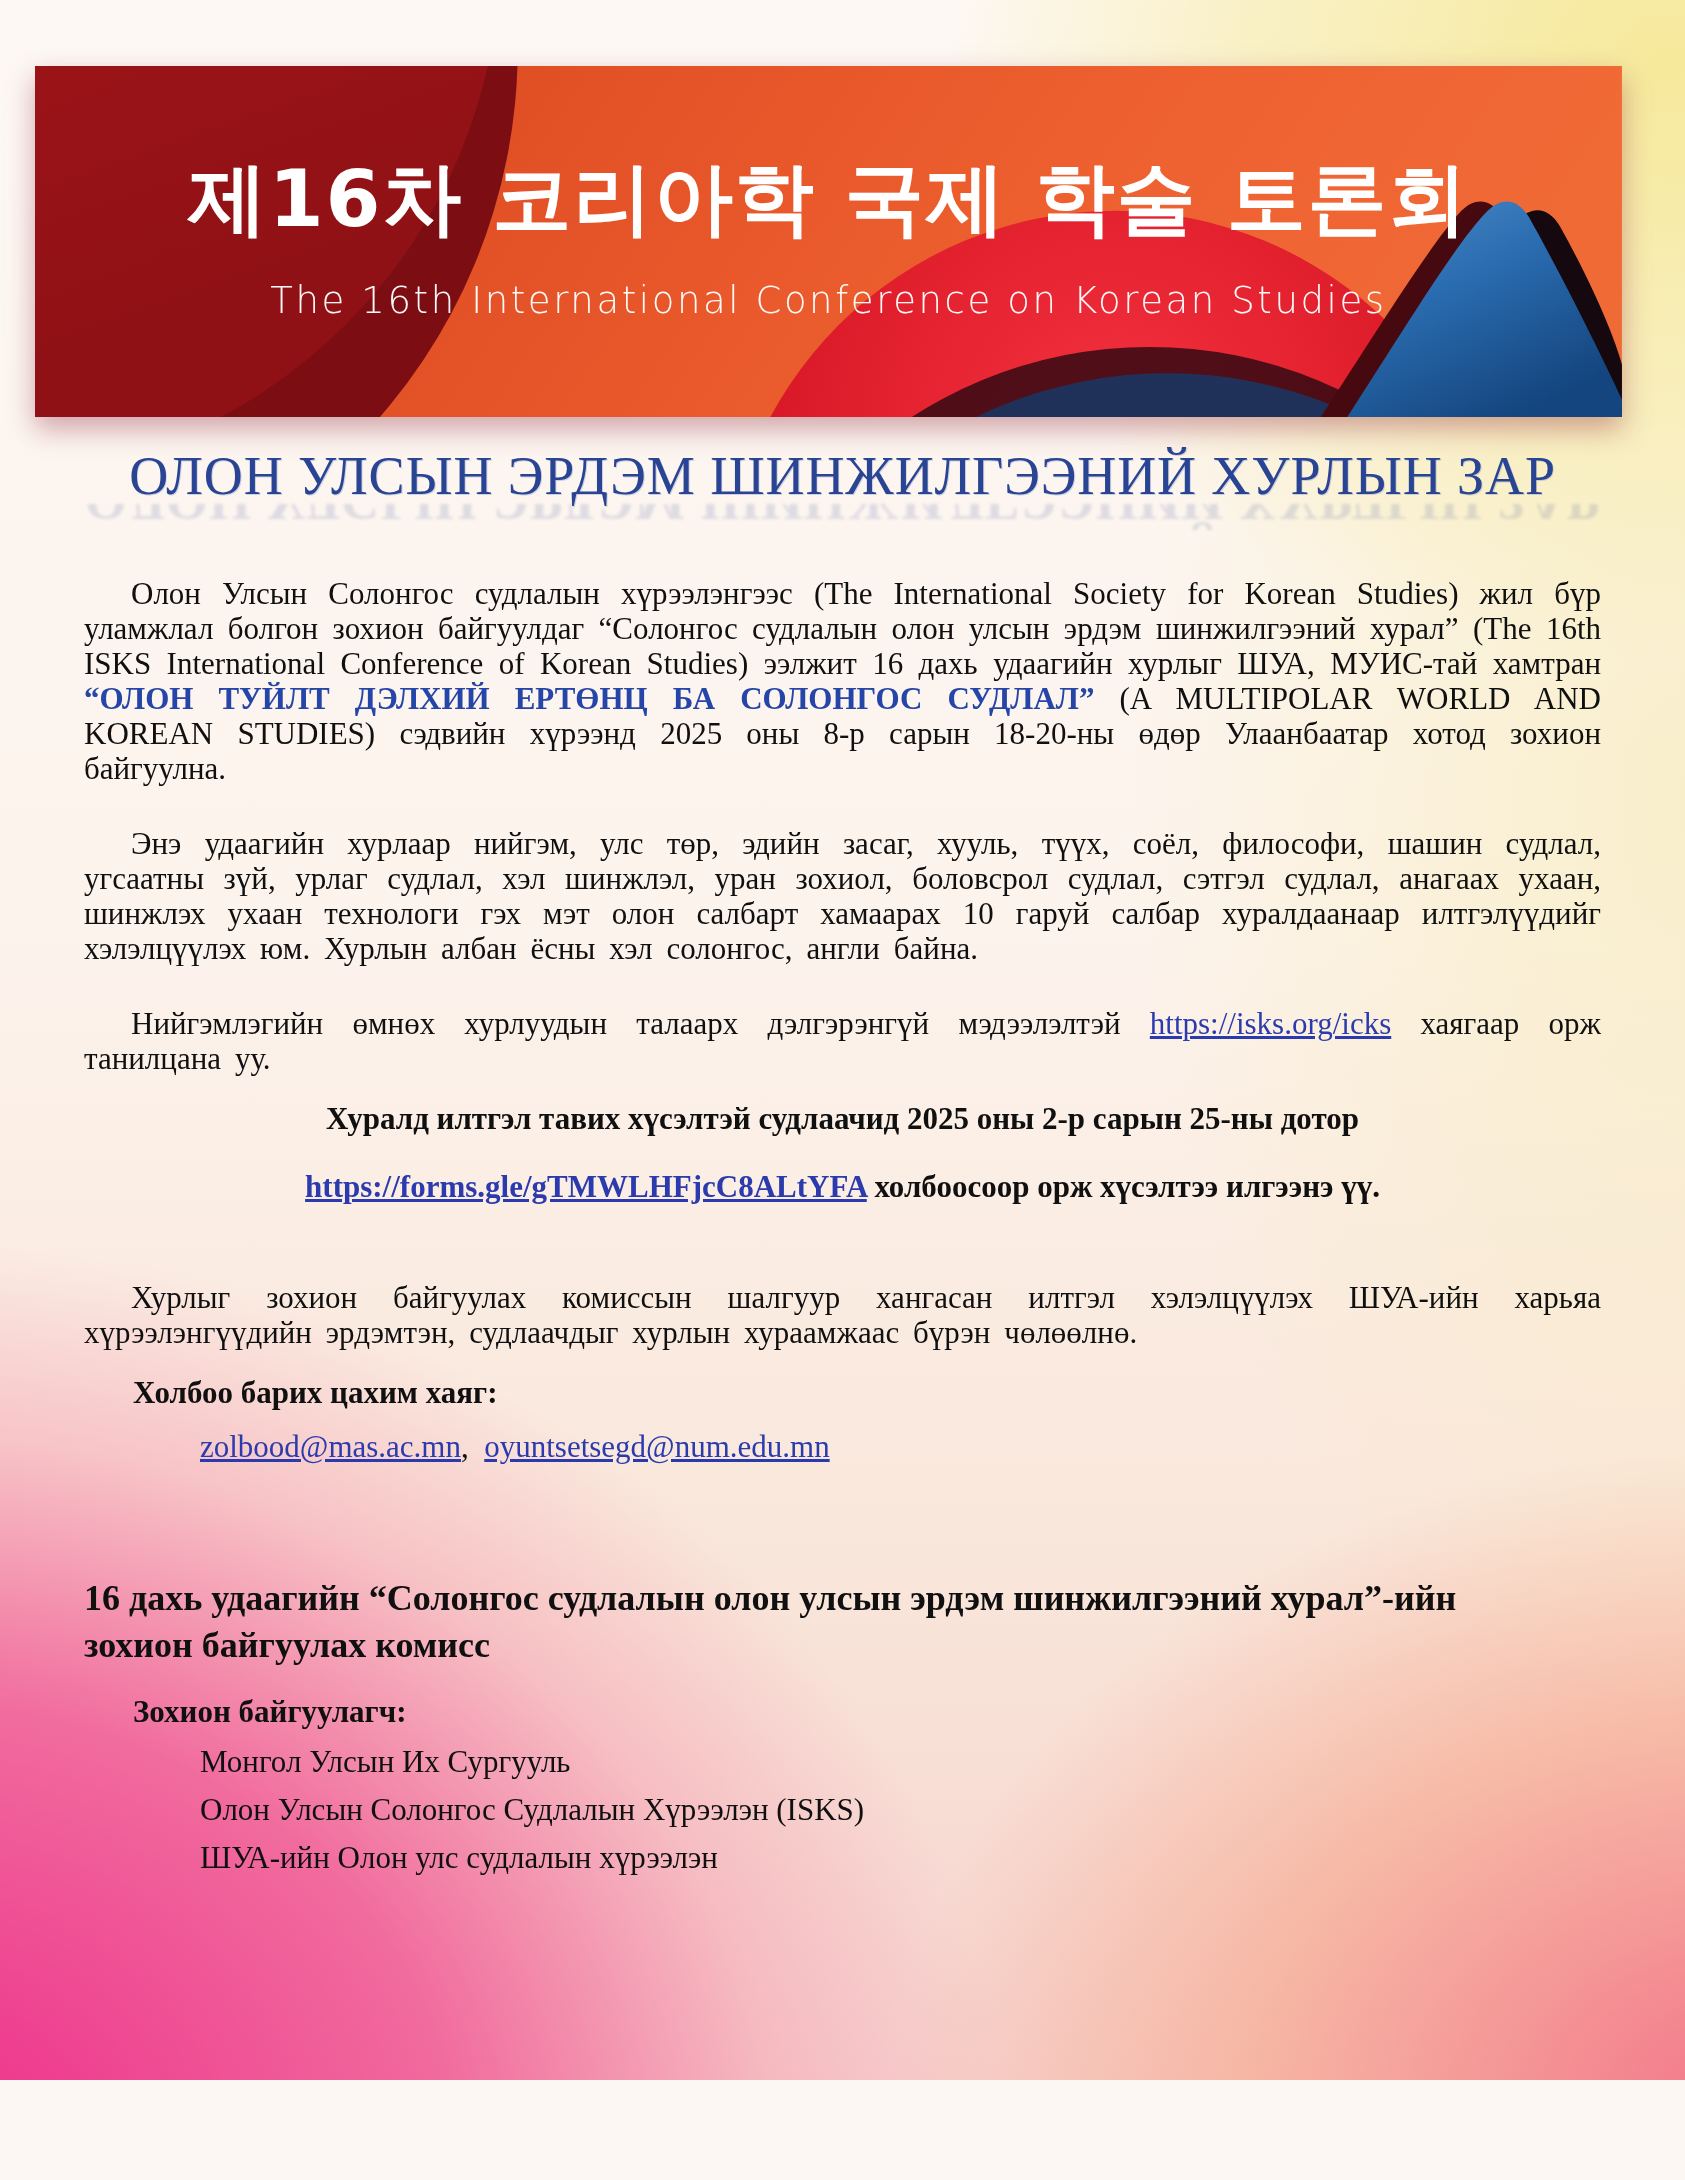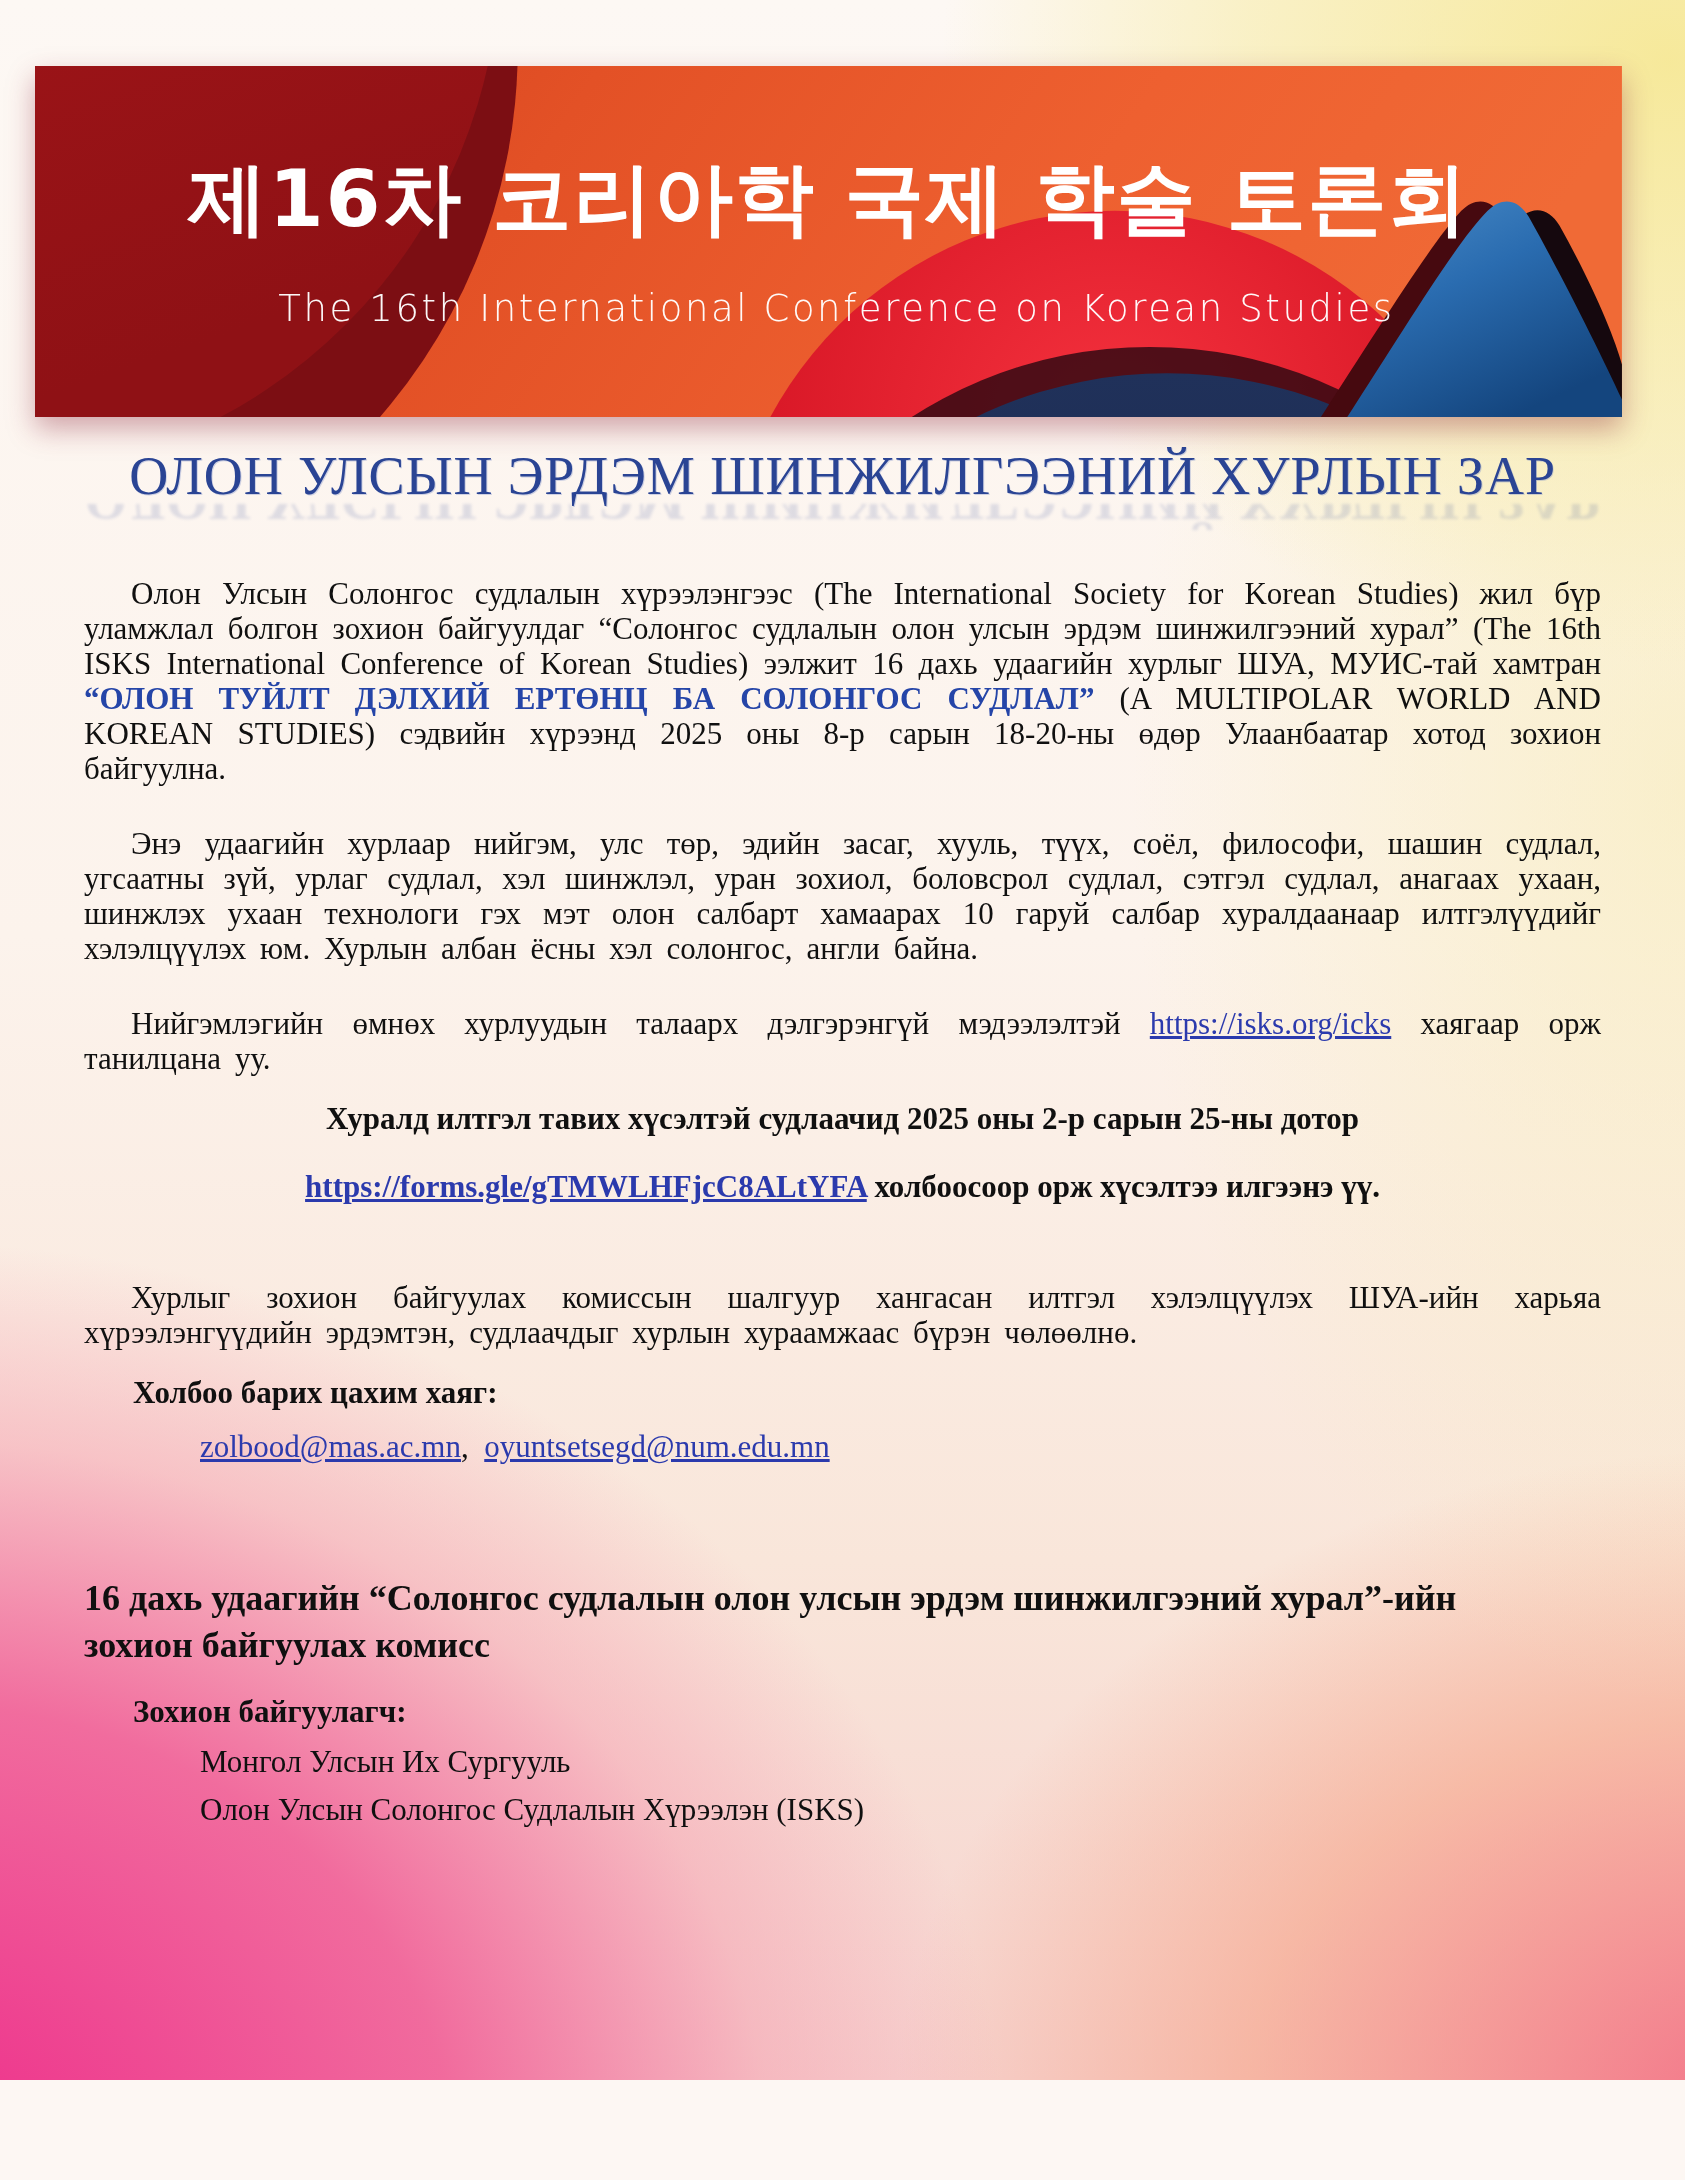--- a/index.html
+++ b/index.html
@@ -33,21 +33,21 @@
     text-align:center;color:#ffffff;
     font-family:"DejaVu Sans","Liberation Sans",sans-serif;
     font-weight:800;font-size:79px;letter-spacing:1.8px;
     margin:0;white-space:nowrap;
   }
   .english-title{
     position:absolute;top:213px;left:0;width:100%;
     text-align:center;color:rgba(255,255,255,.97);
     font-family:"DejaVu Sans","Liberation Sans",sans-serif;
     font-weight:300;font-size:37px;letter-spacing:2.6px;
-    margin:8px;white-space:nowrap;
+    margin:0;white-space:nowrap;
   }
 
   
   .content{
     position:absolute;left:84px;right:84px;top:443px;
     color:#101010;
   }
   .page-title{
     margin:0;
     text-align:center;
@@ -179,17 +179,18 @@
     <div class="committee">
       <div>16 дахь удаагийн “Солонгос судлалын олон улсын эрдэм шинжилгээний хурал”-ийн</div>
       <div>зохион байгуулах комисс</div>
     </div>
 
     <p class="organizer-label">Зохион байгуулагч:</p>
 
     <ul class="organizers">
       <li>Монгол Улсын Их Сургууль</li>
       <li>Олон Улсын Солонгос Судлалын Хүрээлэн (ISKS)</li>
+      <li>ШУА-ийн Олон улс судлалын хүрээлэн</li>
     </ul>
 
   </div>
 </div>
 
 
 </body></html>

